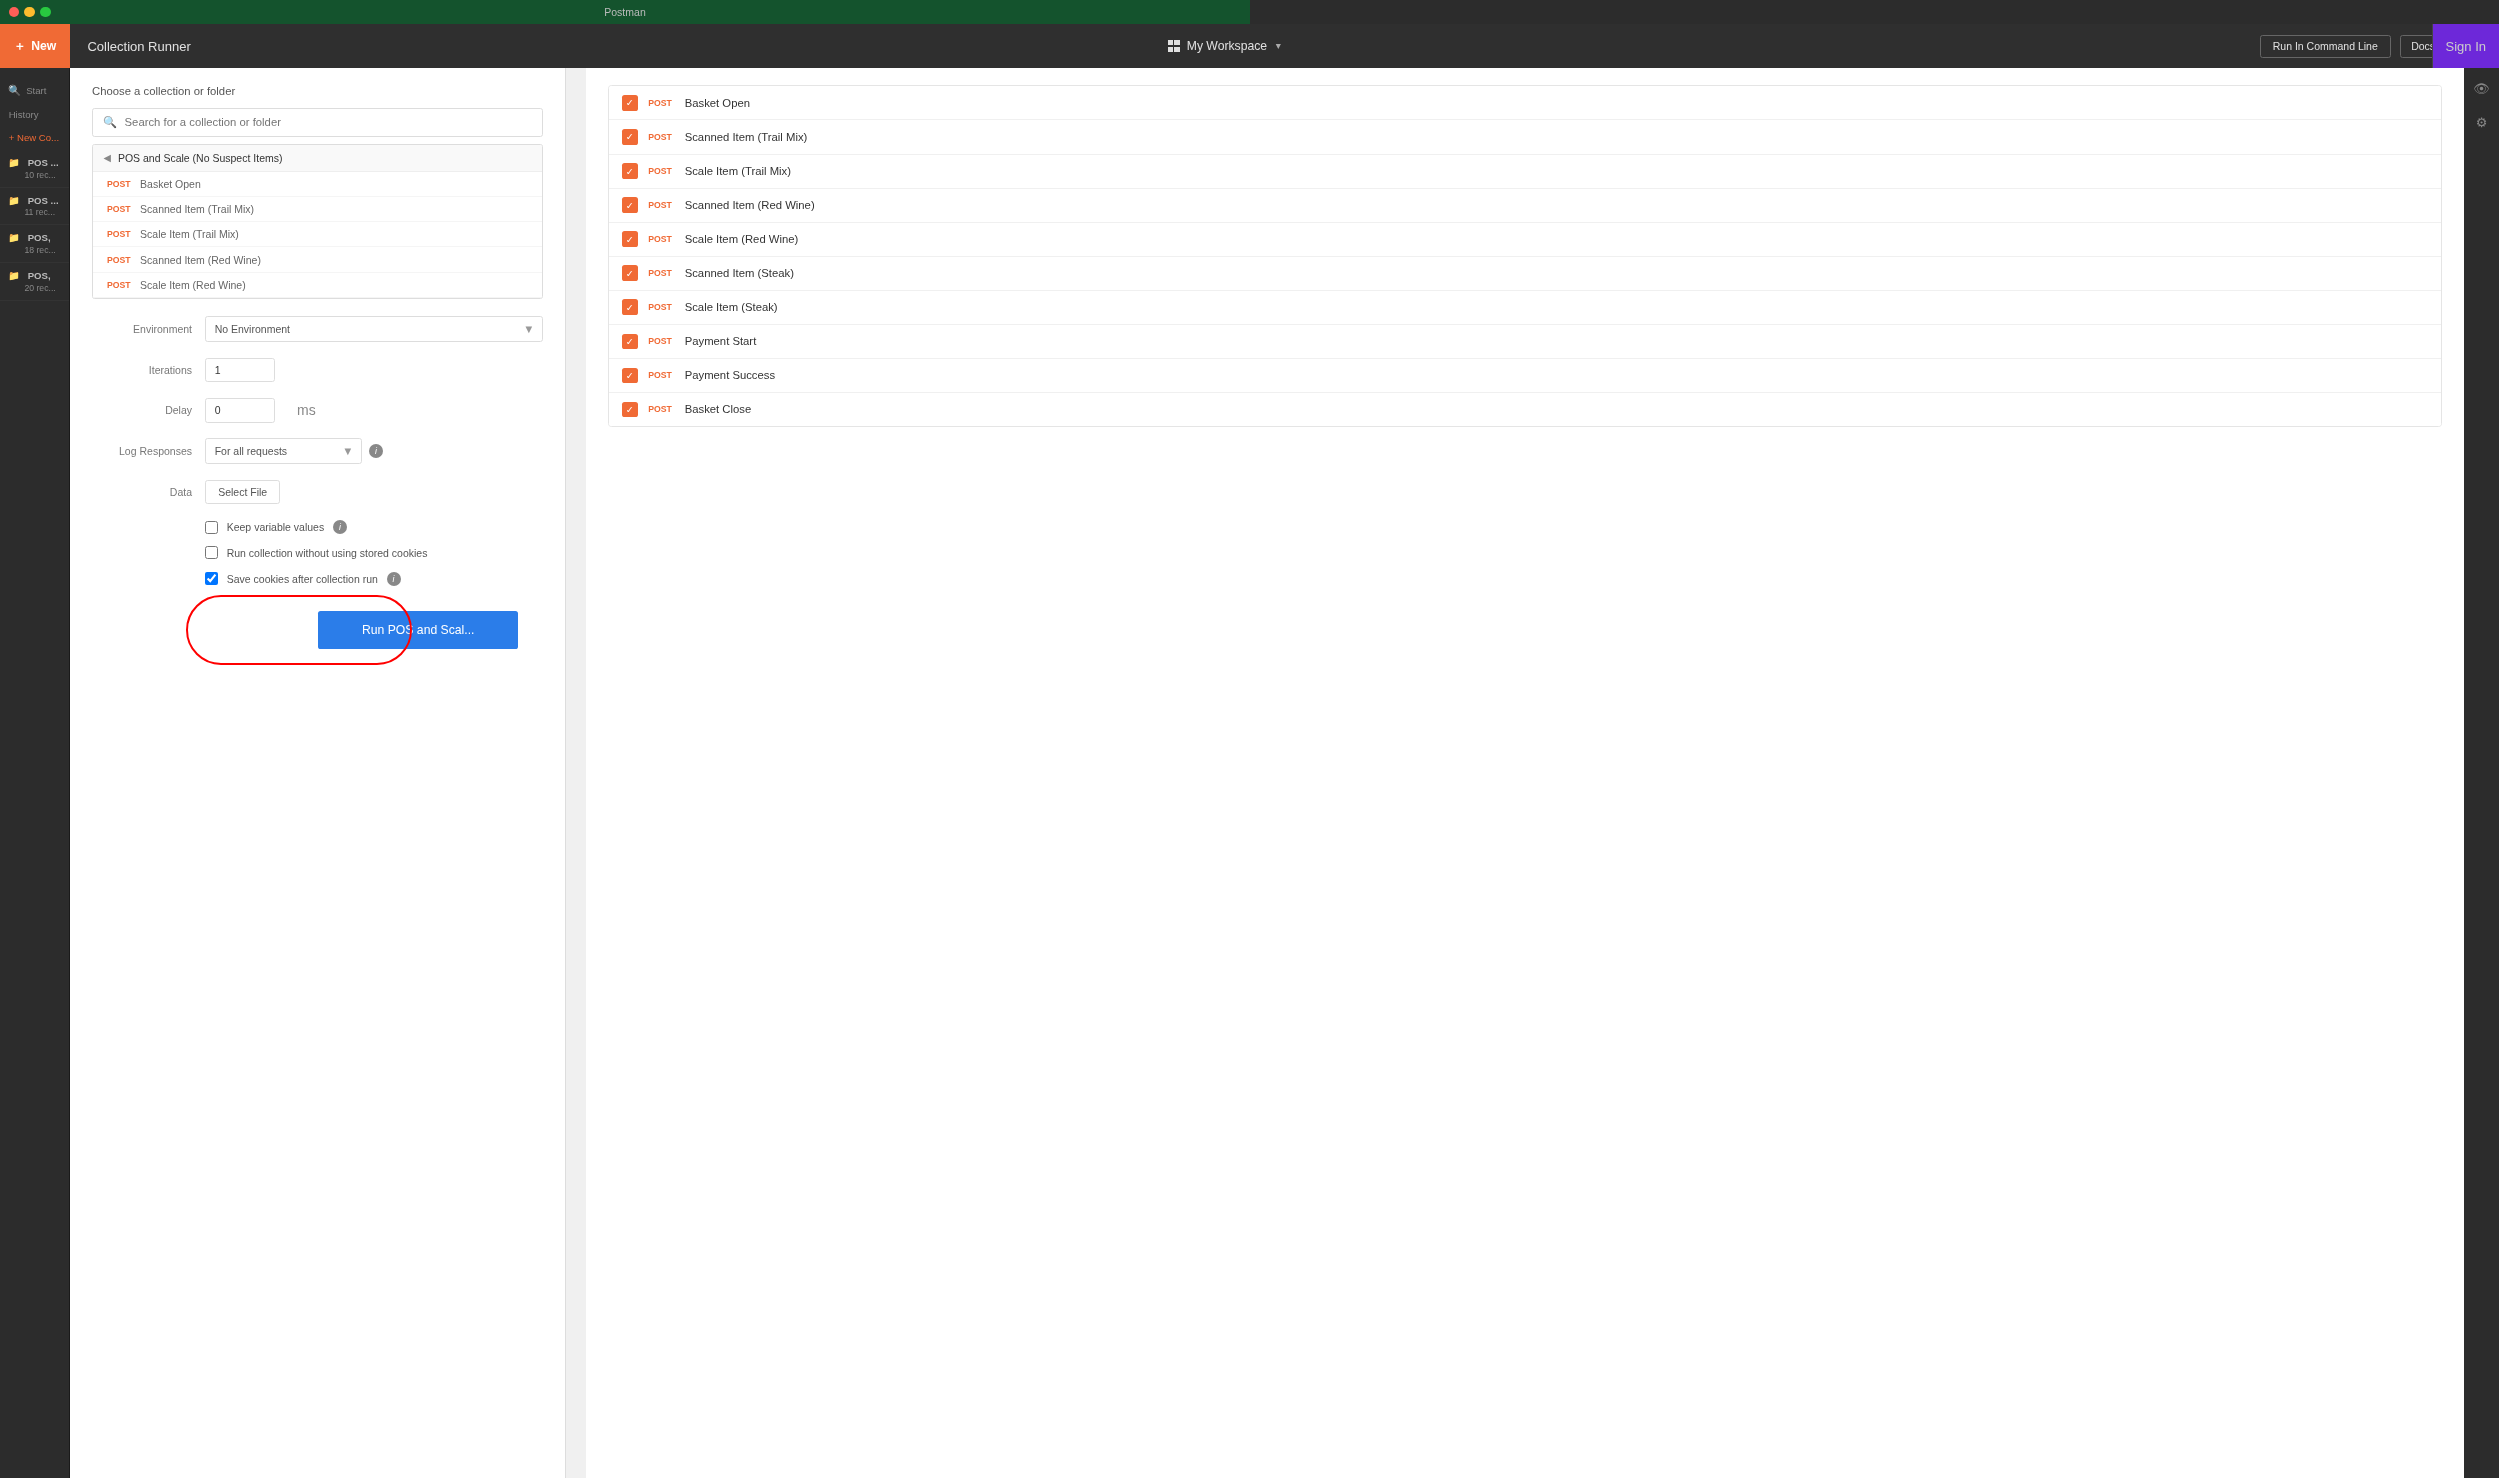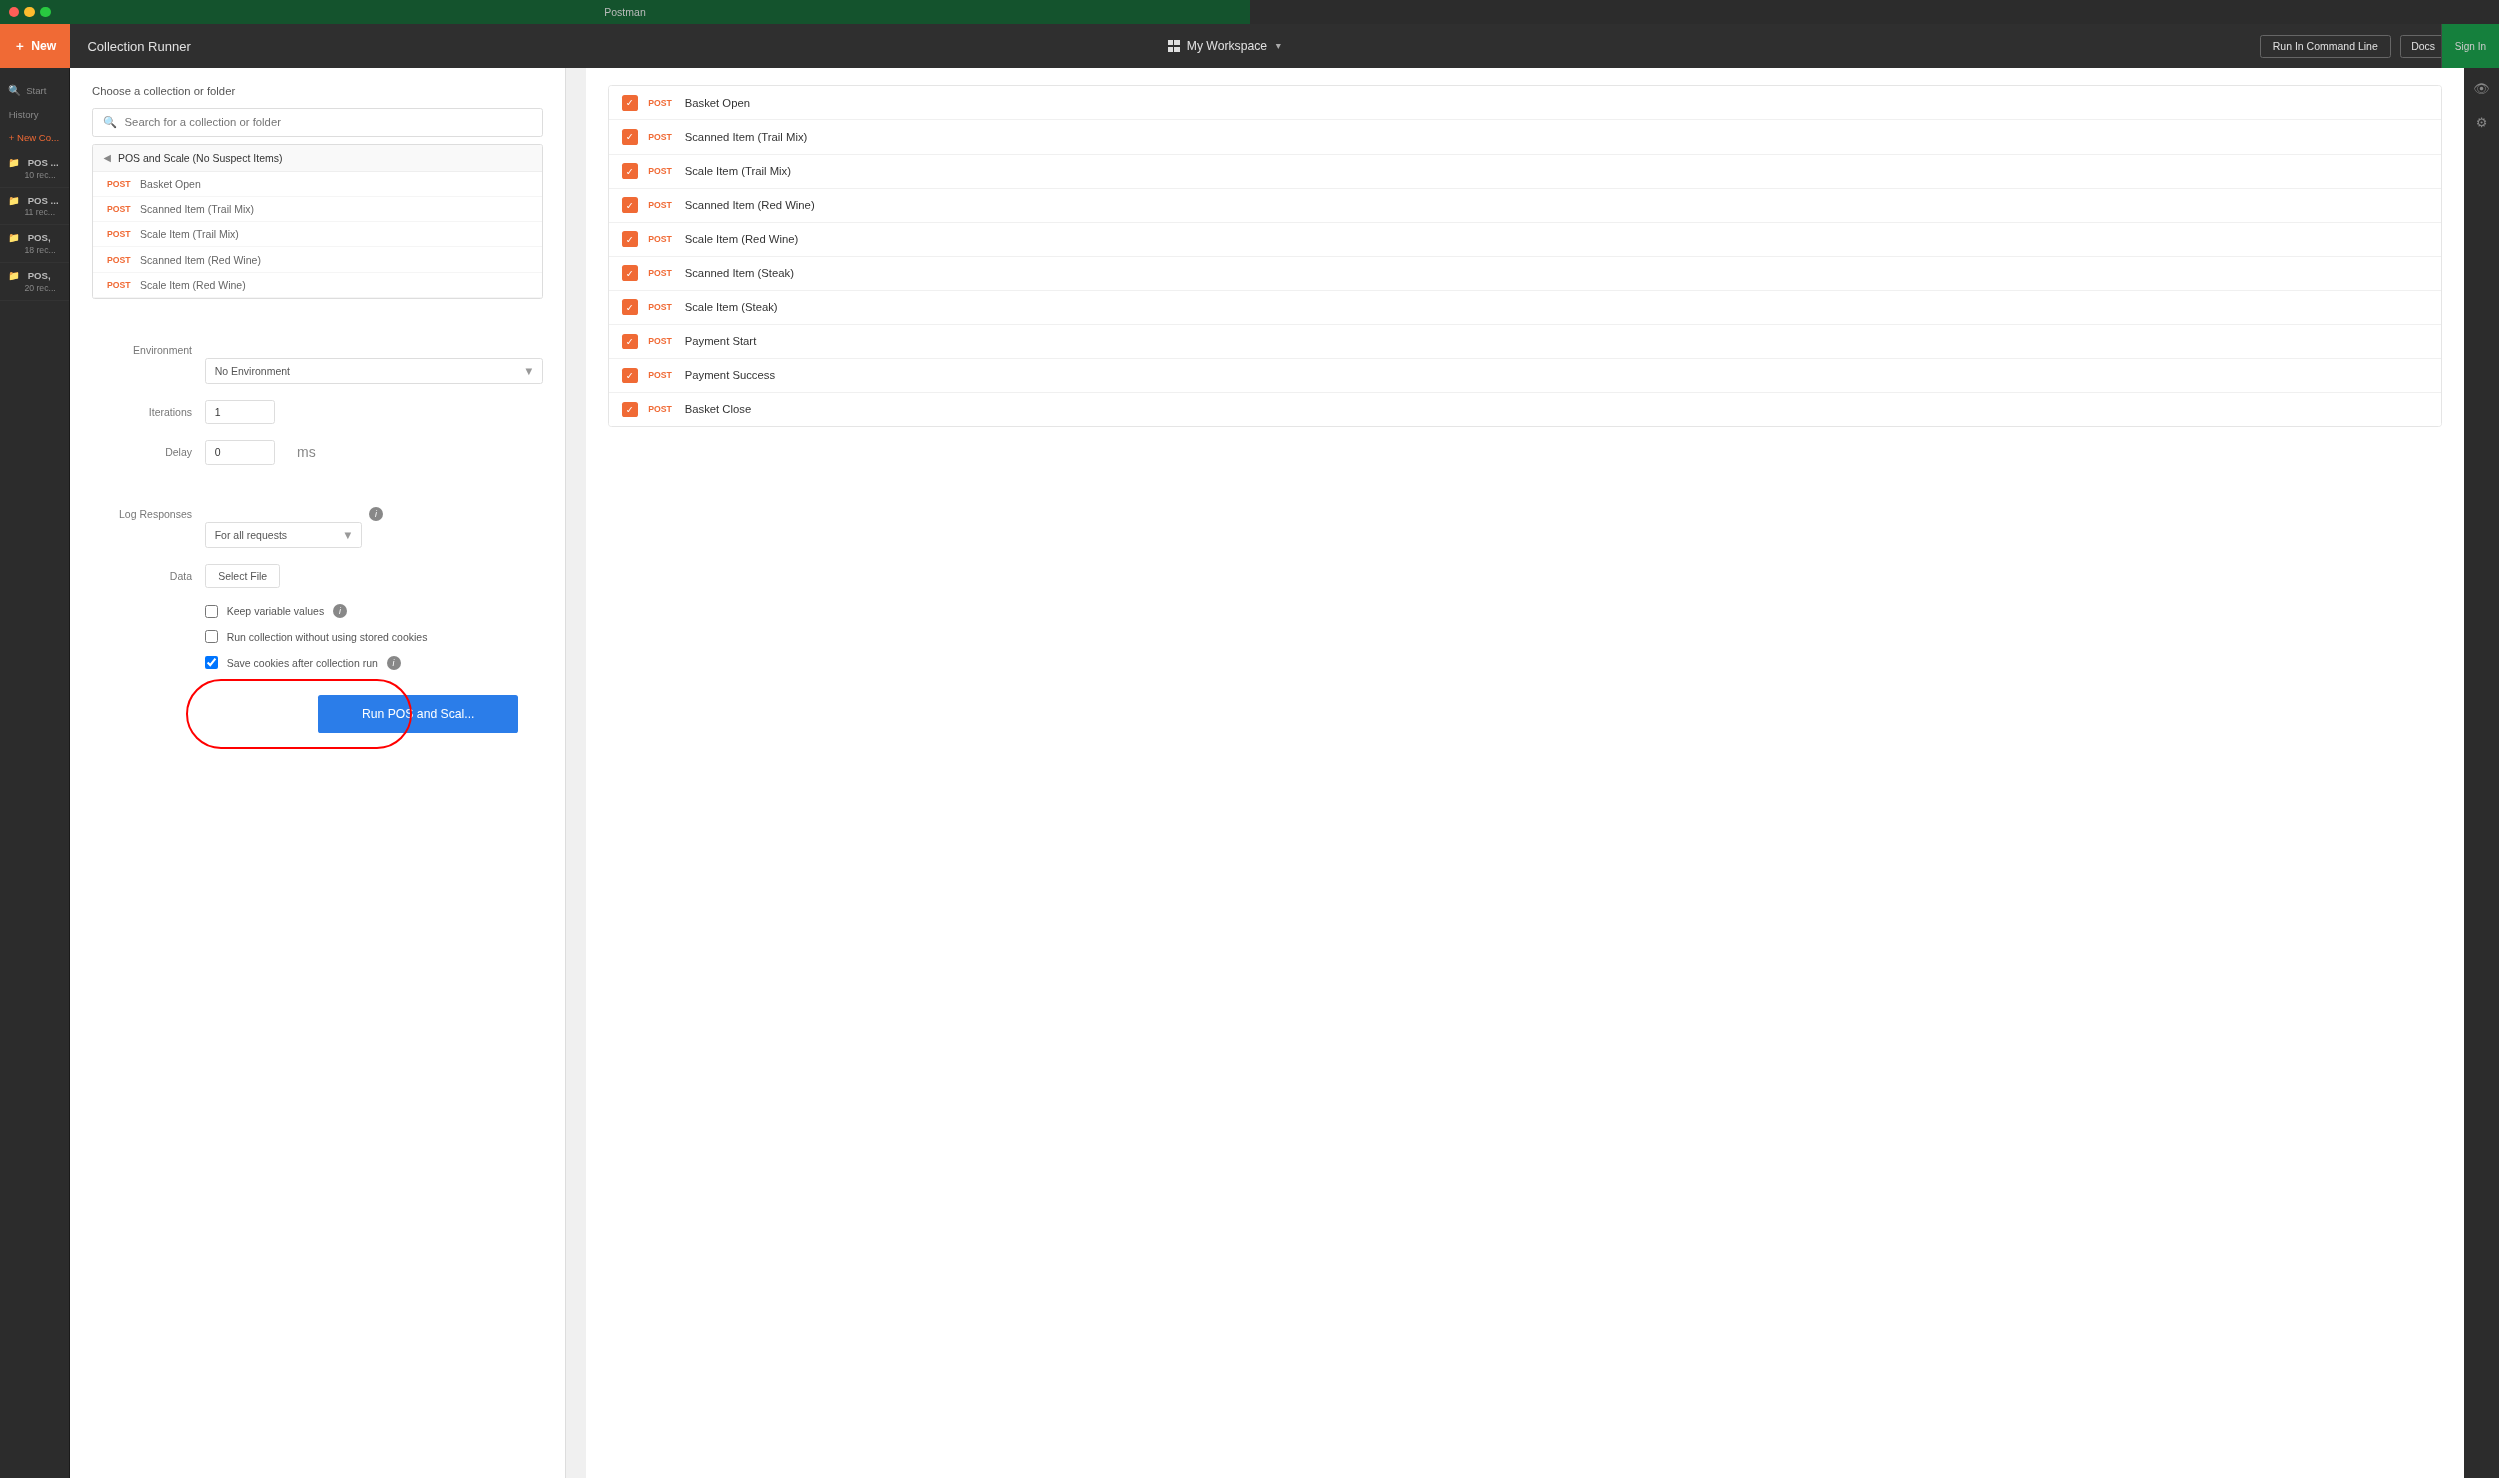--- a/index.html
+++ b/index.html
@@ -278,21 +278,20 @@
     .form-label {
       width: 113px;
       color: #777;
       font-size: 10.5px;
       text-align: right;
       padding-right: 13px;
     }
     .select-wrapper {
       flex: 1;
       position: relative;
-      margin-top: 42px;
     }
     .select-wrapper select {
       width: 100%;
       border: 0.9px solid #ddd;
       border-radius: 2.6px;
       padding: 6.1px 8.7px;
       font-size: 10.5px;
       color: #555;
       background: #fff;
       appearance: none;
@@ -501,21 +500,21 @@
     </div>
     <span>My Workspace</span>
     <span class="chevron-down">▼</span>
   </div>
   <div class="header-right">
     <button class="btn-run-cmd">Run In Command Line</button>
     <button class="btn-docs">Docs</button>
   </div>
 </div>
 
-<button class="sign-in-btn" style="position:absolute;right:0;top:24.4px;height:44px;padding:0 13px;background:#15803d;color:#ccc;font-size:10px;border:none;cursor:pointer;border-left:0.9px solid #444;">Sign In</button>
+<button class="sign-in-btn" style="position:absolute;right:0;top:24.4px;height:44px;padding:0 13px;background:#6d28d9;color:#ccc;font-size:13px;border:none;cursor:pointer;border-left:0.9px solid #444;">Sign In</button>
 
 <div class="sidebar" style="position:absolute;left:0;top:68px;width:70px;bottom:0;background:#2c2c2c;border-right:0.9px solid #1a1a1a;overflow:hidden;">
   <div class="sidebar-filter">
     <span>🔍</span>
     <span style="color:#888;font-size:9.6px;">Start</span>
   </div>
   <div class="sidebar-history">
     <span>History</span>
   </div>
   <div class="sidebar-new-col">

